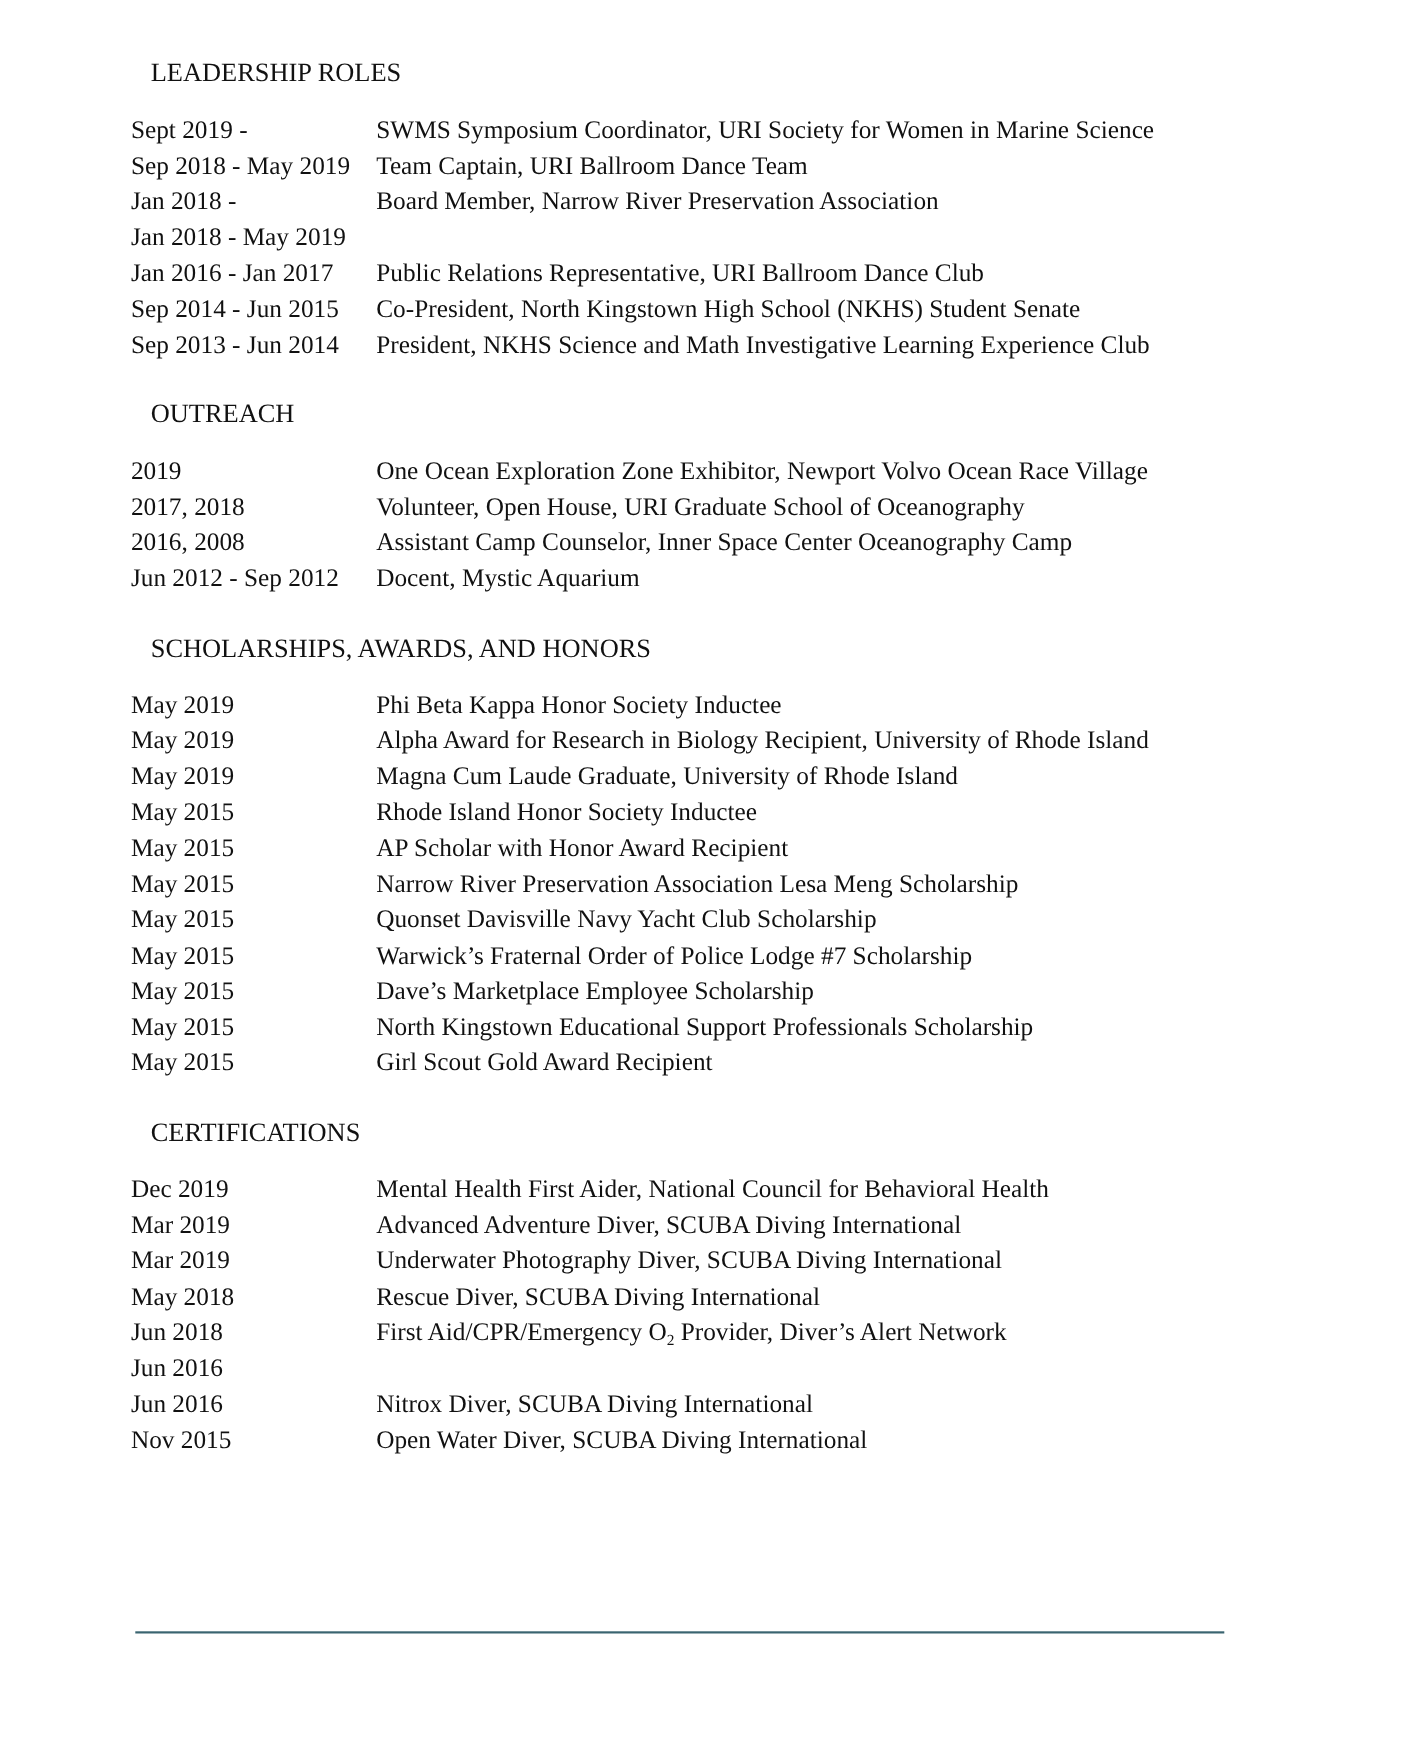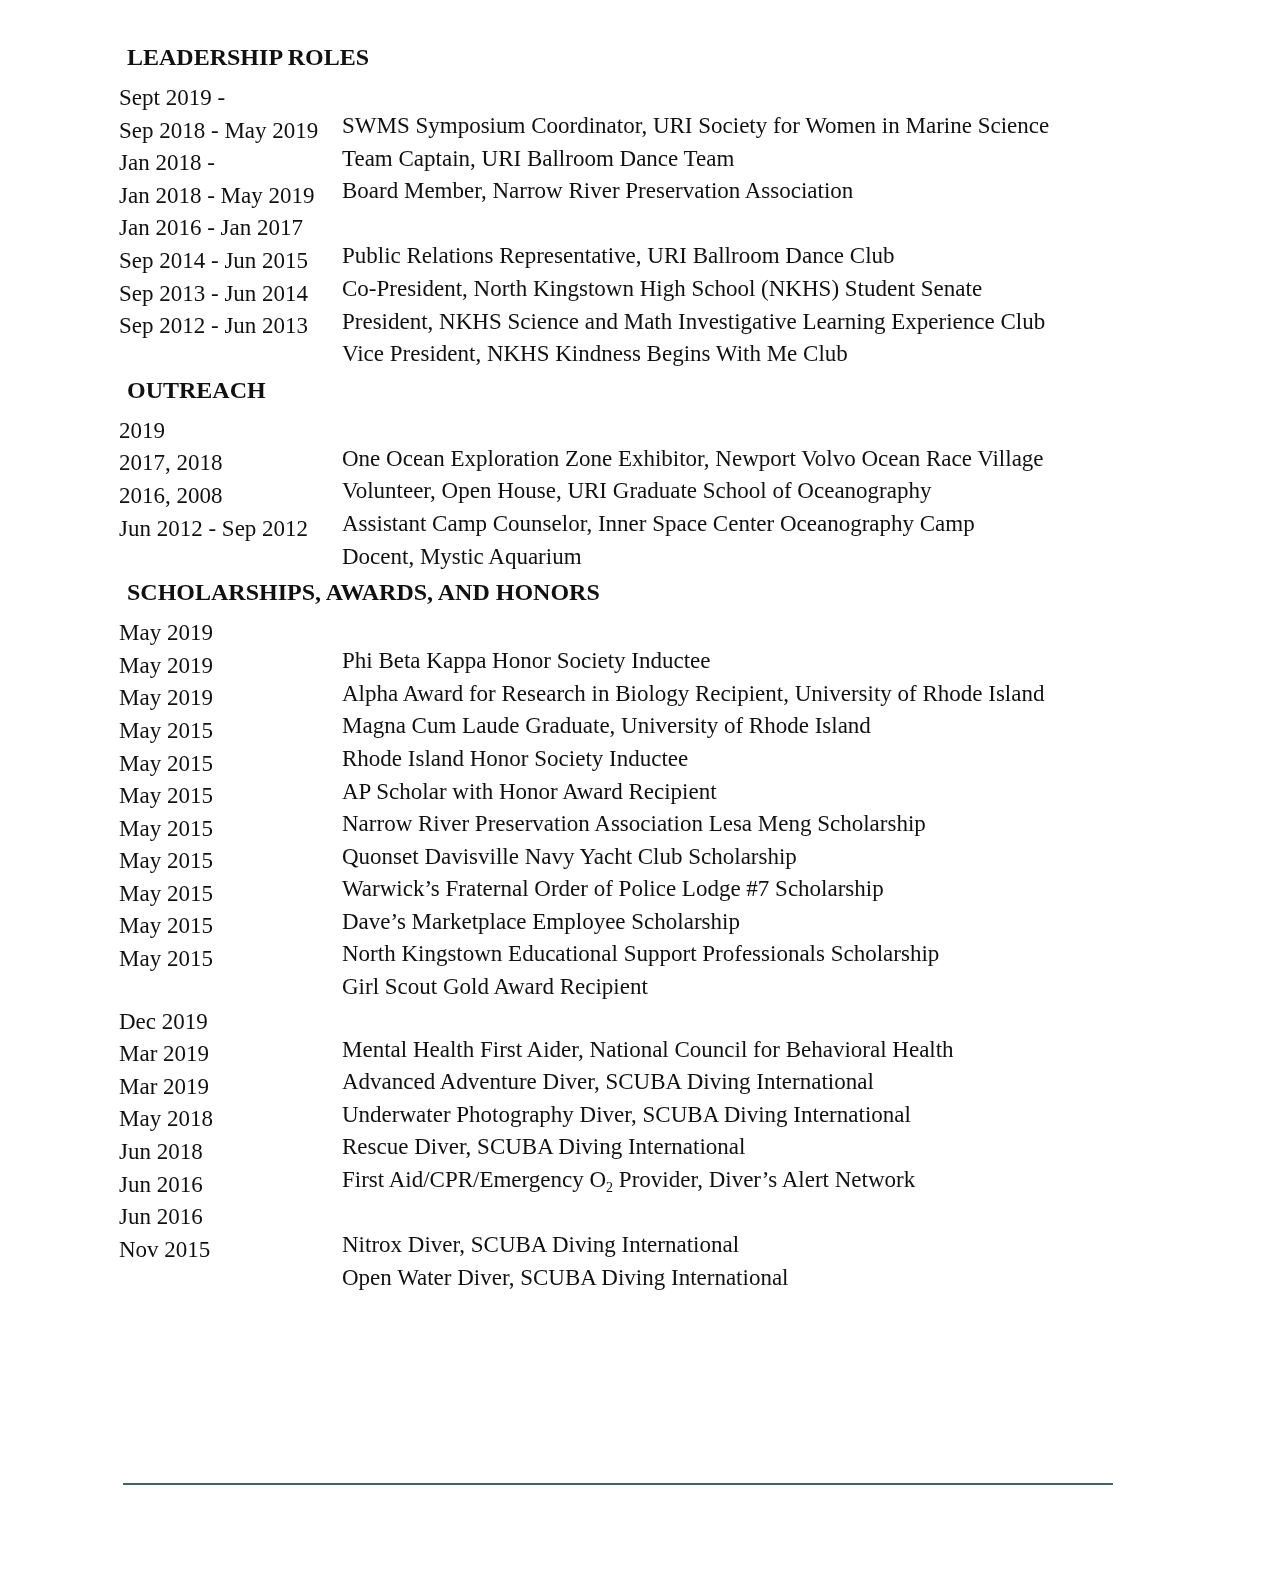--- a/index.html
+++ b/index.html
@@ -1,23 +1,23 @@
 <!DOCTYPE html>
 <html><head>
 <meta charset="utf-8">
 <style>
   html, body { margin: 0; padding: 0; background: #ffffff; }
   body { width: 1275px; height: 1581px; position: relative; overflow: hidden;
          font-family: "Liberation Serif", "DejaVu Serif", serif; color: #111111; }
   .page { position: absolute; left: 119px; top: 32px; width: 1000px; }
   .section { margin-bottom: 30px; }
-  .section-title { font-weight: bold; font-size: 24px; line-height: 34px; height: 34px; margin: 8px; }
+  .section-title { font-weight: normal; font-size: 24px; line-height: 34px; height: 34px; margin: 18px; }
   .row { display: flex; font-size: 23px; line-height: 32.6px; height: 32.6px; white-space: nowrap; }
   .date { width: 223px; flex: 0 0 223px; }
-  .desc { flex: 1; margin-top: 28px; }
+  .desc { flex: 1; }
   sub { font-size: 14px; vertical-align: -5px; line-height: 0; }
   .footer-rule { position: absolute; left: 123px; top: 1483px; width: 990px; height: 2px; background: #3a6470; }
 </style>
 </head>
 <body>
 
 <div class="page">
 
   <div class="section">
     <h2 class="section-title">LEADERSHIP ROLES</h2>
@@ -40,24 +40,20 @@
         <span class="date">Jan 2016 - Jan 2017</span>
         <span class="desc">Public Relations Representative, URI Ballroom Dance Club</span>
       </div>
     <div class="row">
         <span class="date">Sep 2014 - Jun 2015</span>
         <span class="desc">Co-President, North Kingstown High School (NKHS) Student Senate</span>
       </div>
     <div class="row">
         <span class="date">Sep 2013 - Jun 2014</span>
         <span class="desc">President, NKHS Science and Math Investigative Learning Experience Club</span>
-      </div>
-    <div class="row">
-        <span class="date">Sep 2012 - Jun 2013</span>
-        <span class="desc">Vice President, NKHS Kindness Begins With Me Club</span>
       </div>
   </div>
 
   <div class="section">
     <h2 class="section-title">OUTREACH</h2>
     <div class="row">
         <span class="date">2019</span>
         <span class="desc">One Ocean Exploration Zone Exhibitor, Newport Volvo Ocean Race Village</span>
       </div>
     <div class="row">
@@ -116,20 +112,21 @@
         <span class="date">May 2015</span>
         <span class="desc">North Kingstown Educational Support Professionals Scholarship</span>
       </div>
     <div class="row">
         <span class="date">May 2015</span>
         <span class="desc">Girl Scout Gold Award Recipient</span>
       </div>
   </div>
 
   <div class="section">
+    <h2 class="section-title">CERTIFICATIONS</h2>
     <div class="row">
         <span class="date">Dec 2019</span>
         <span class="desc">Mental Health First Aider, National Council for Behavioral Health</span>
       </div>
     <div class="row">
         <span class="date">Mar 2019</span>
         <span class="desc">Advanced Adventure Diver, SCUBA Diving International</span>
       </div>
     <div class="row">
         <span class="date">Mar 2019</span>

